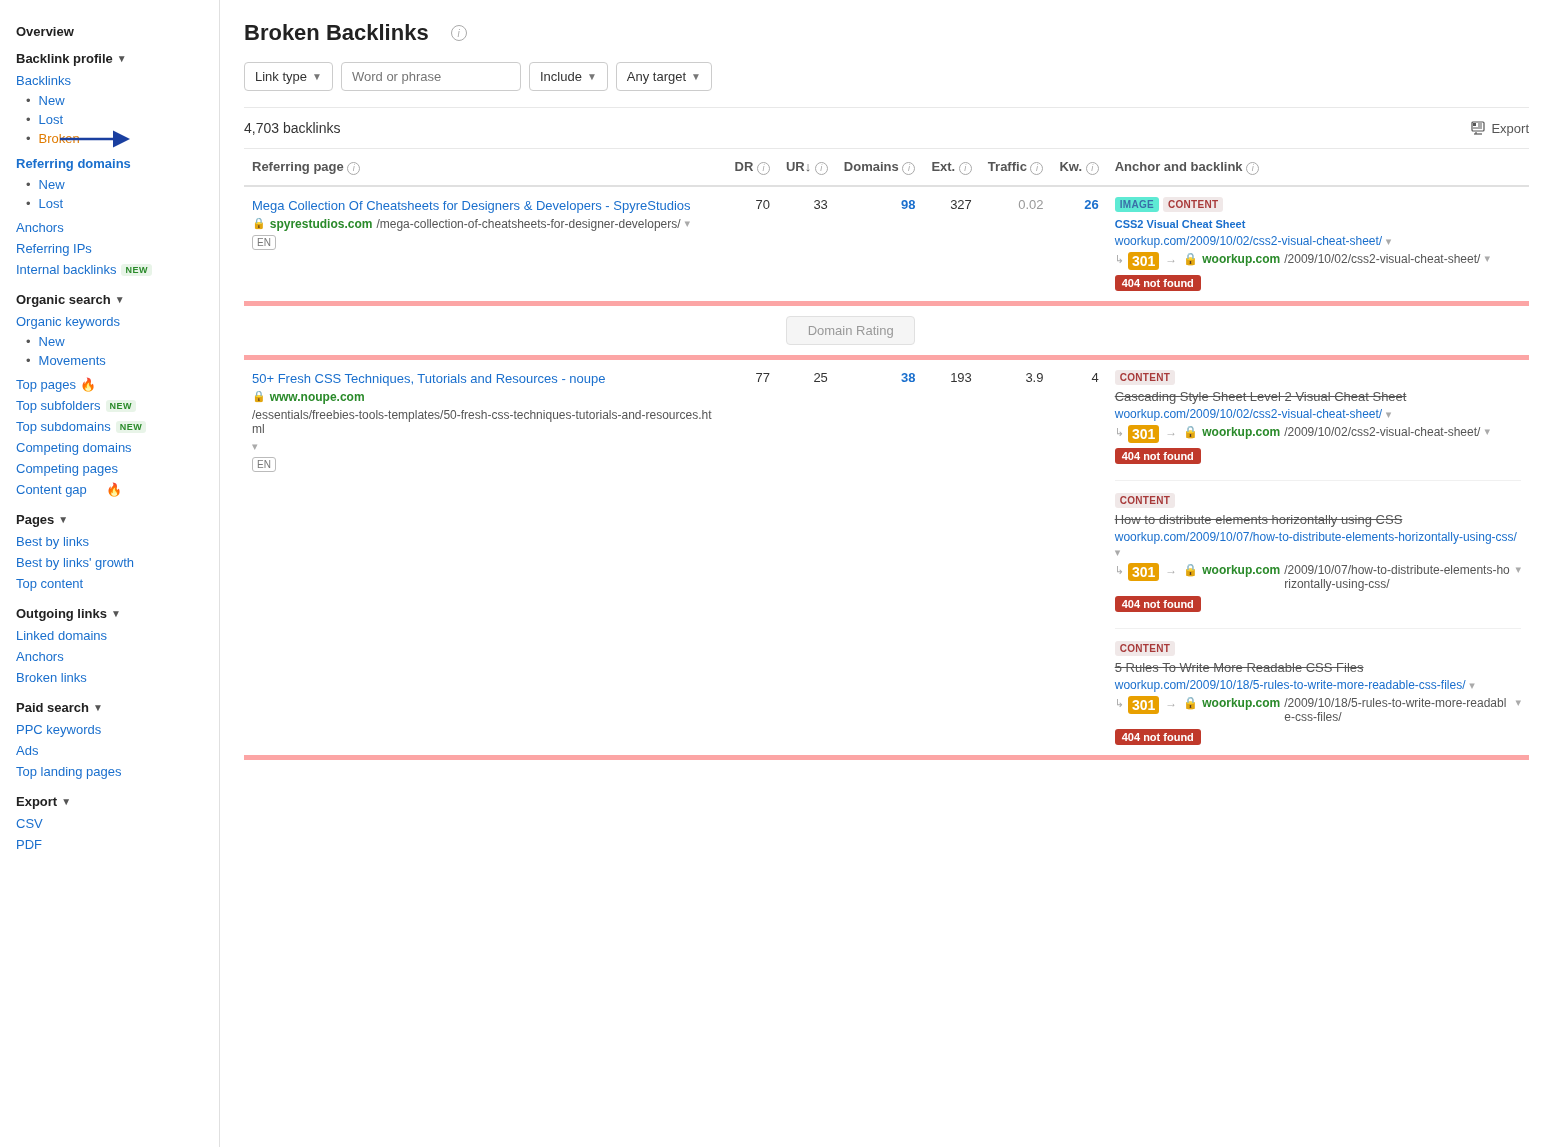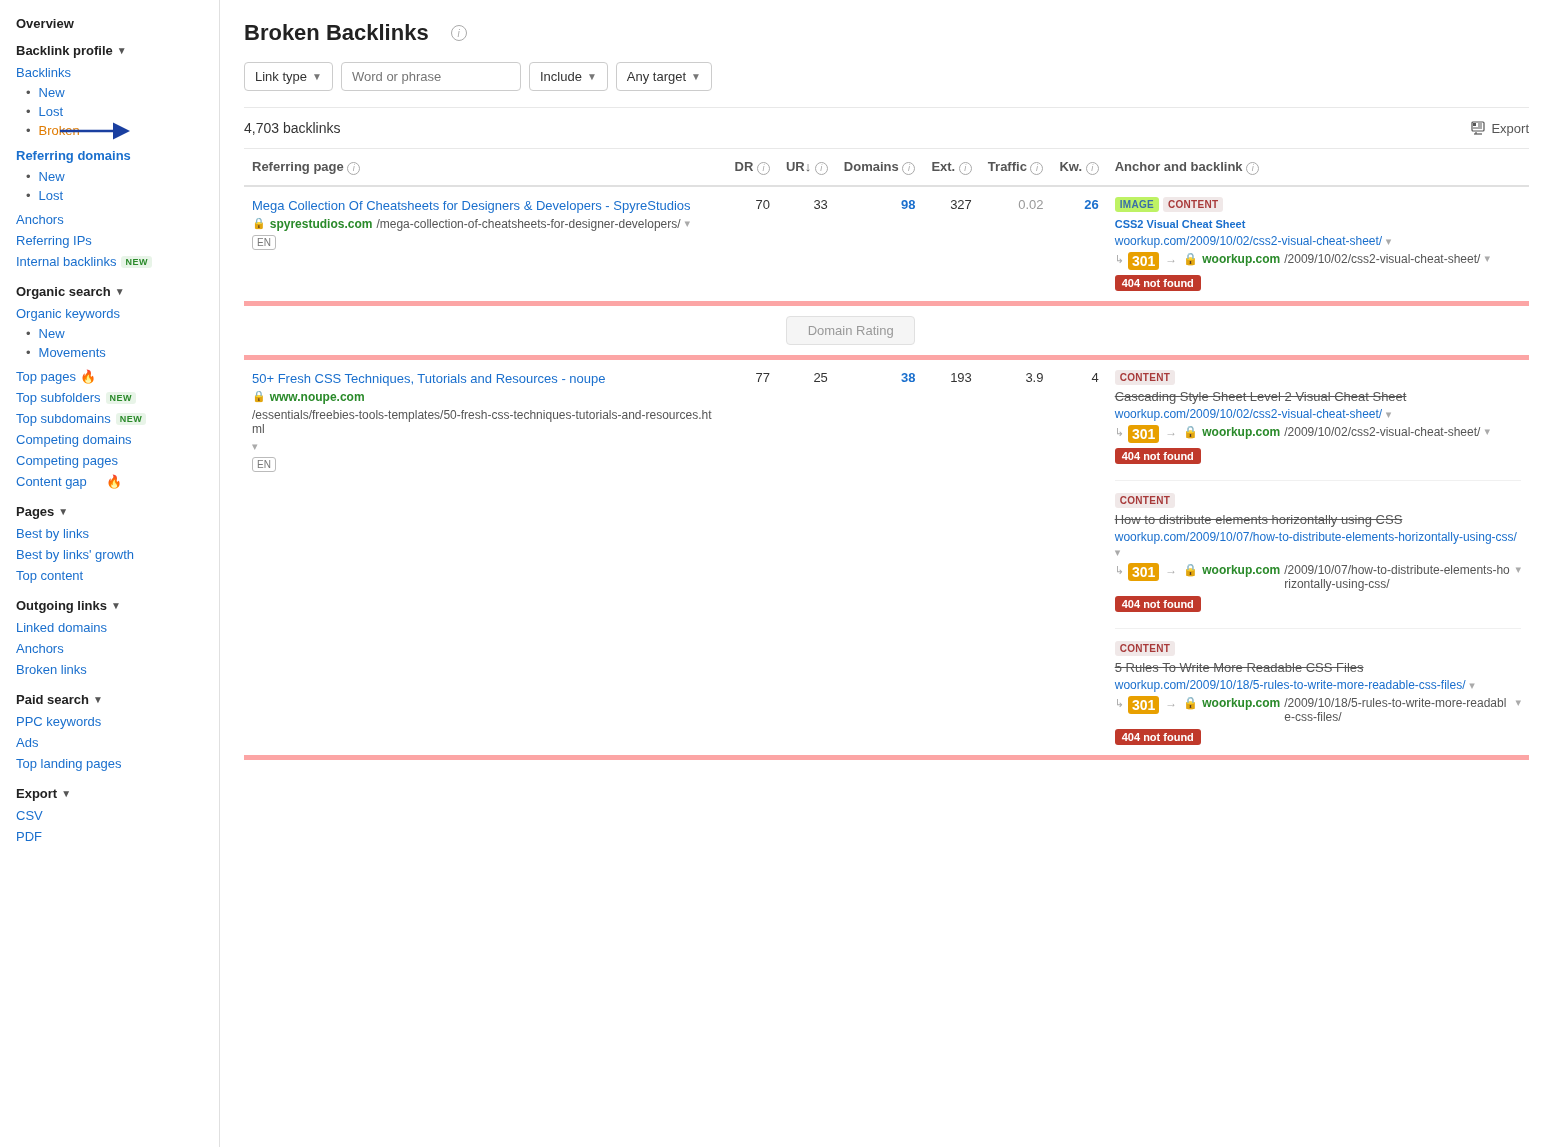--- a/index.html
+++ b/index.html
@@ -4,21 +4,21 @@
   <style>
     * { box-sizing: border-box; margin: 0; padding: 0; }
     body { font-family: -apple-system, BlinkMacSystemFont, 'Segoe UI', Arial, sans-serif; font-size: 13px; color: #333; background: #fff; display: flex; height: 100vh; overflow: hidden; }
 
     
     #sidebar {
       width: 220px;
       min-width: 220px;
       border-right: 1px solid #e0e0e0;
       overflow-y: auto;
-      padding: 12px 0;
+      padding: 20px 0;
       background: #fff;
     }
     .sidebar-section { margin-bottom: 4px; }
     .sidebar-header {
       font-weight: 700;
       font-size: 13px;
       padding: 4px 16px;
       color: #222;
       cursor: pointer;
       display: flex;
@@ -188,21 +188,21 @@
     .anchor-cell { max-width: 280px; }
     .anchor-tags { display: flex; gap: 4px; margin-bottom: 4px; flex-wrap: wrap; }
     .tag {
       font-size: 10px;
       padding: 2px 5px;
       border-radius: 3px;
       font-weight: 600;
       text-transform: uppercase;
       letter-spacing: 0.3px;
     }
-    .tag-image { background: #bef264; color: #3a6fa8; }
+    .tag-image { background: #5eead4; color: #3a6fa8; }
     .tag-content { background: #f0e8e8; color: #a83a3a; }
     .anchor-link { color: #1a6fcd; text-decoration: none; font-weight: 600; font-size: 11px; }
     .anchor-url { color: #1a6fcd; font-size: 12px; word-break: break-all; }
     .redirect-row {
       display: flex;
       align-items: flex-start;
       gap: 4px;
       margin-top: 4px;
       font-size: 12px;
     }

